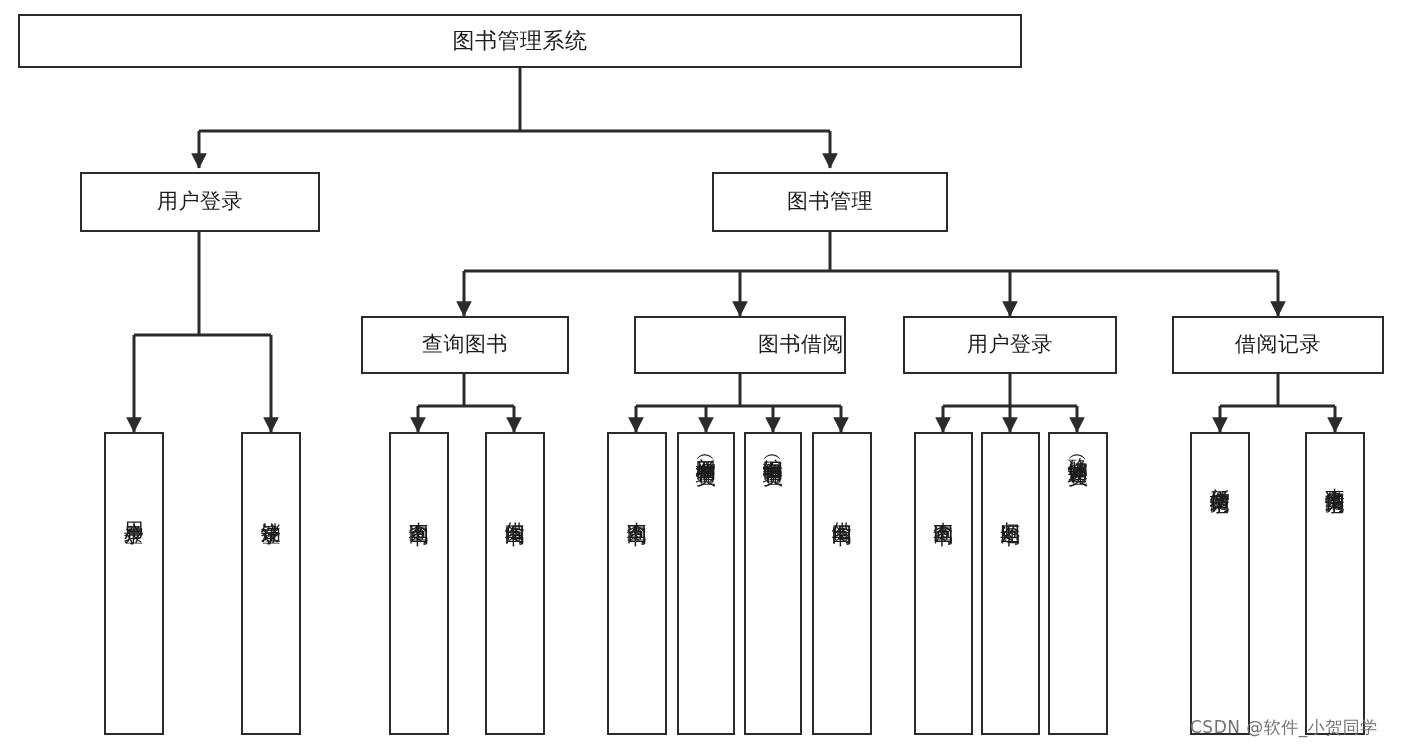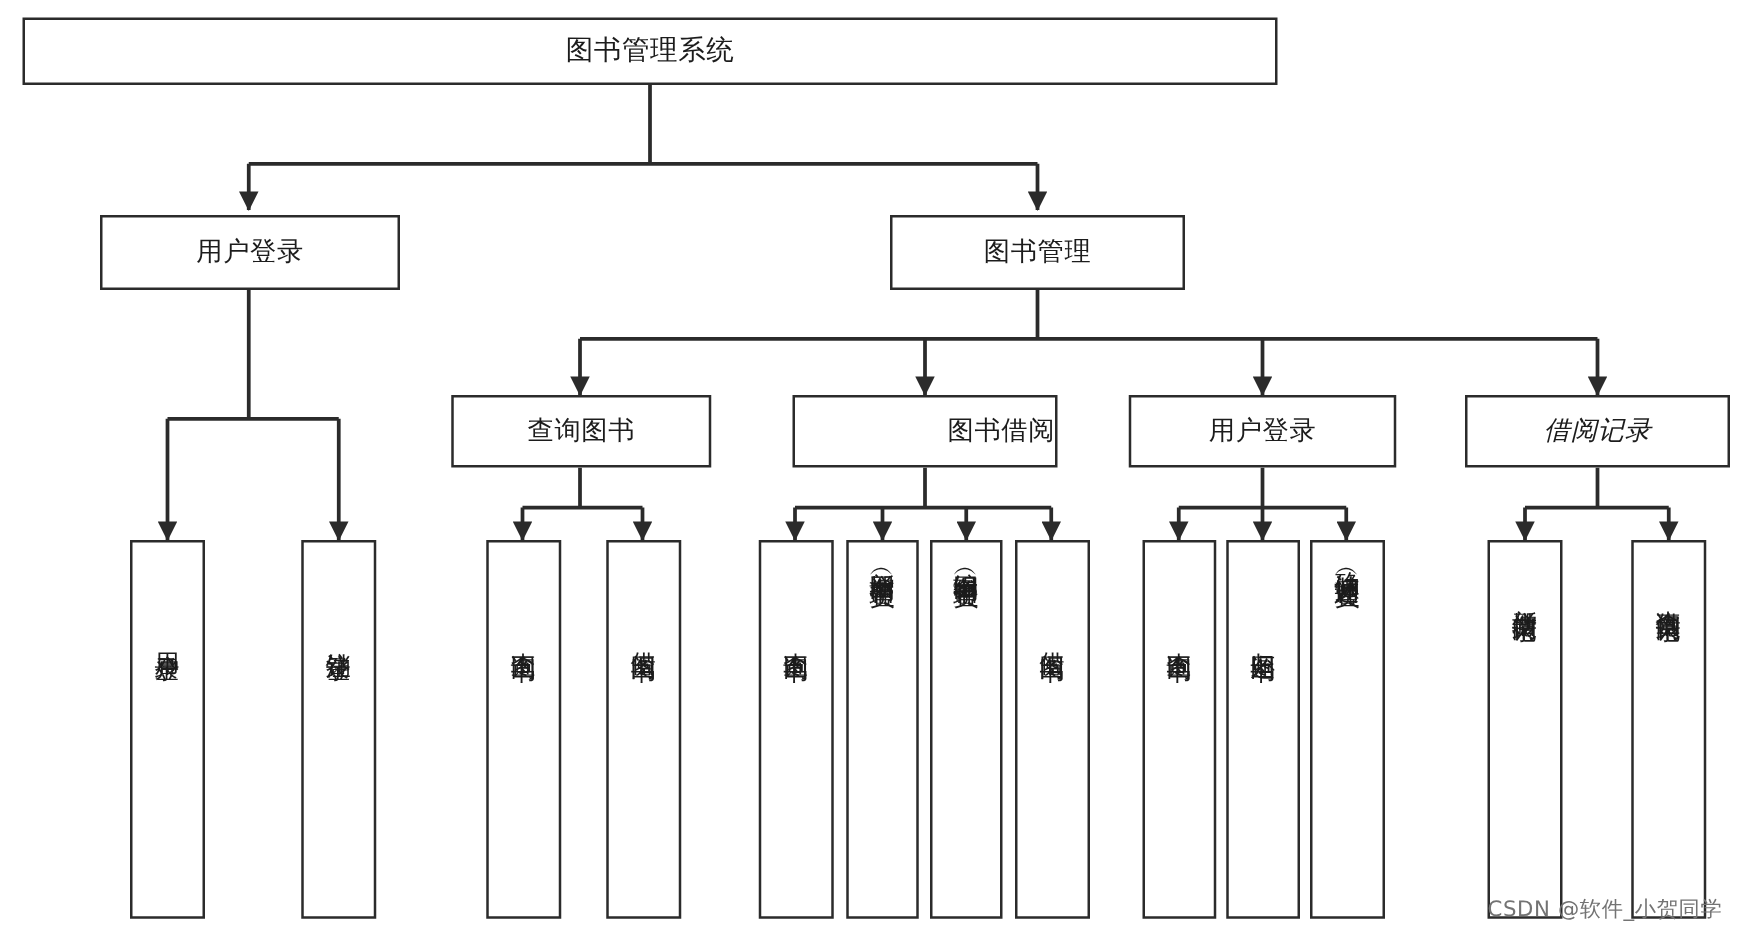--- a/index.html
+++ b/index.html
@@ -139,21 +139,21 @@
 
   <div class="node h" style="left:361px; top:316px; width:208px; height:58px;">
     <span>查询图书</span>
   </div>
   <div class="node h" style="left:634px; top:316px; width:212px; height:58px;justify-content:flex-end;">
     <span>图书借阅</span>
   </div>
   <div class="node h" style="left:903px; top:316px; width:214px; height:58px;">
     <span>用户登录</span>
   </div>
-  <div class="node h" style="left:1172px; top:316px; width:212px; height:58px;font-style:italic;">
+  <div class="node h" style="left:1172px; top:316px; width:212px; height:58px;">
     <span>借阅记录</span>
   </div>
 
   <div class="node v" style="left:104px; top:432px; width:60px; height:303px; padding-top:72px;">
     <span class="vtext">用户登录</span>
   </div>
   <div class="node v" style="left:241px; top:432px; width:60px; height:303px; padding-top:72px;">
     <span class="vtext">注销登录</span>
   </div>
 

